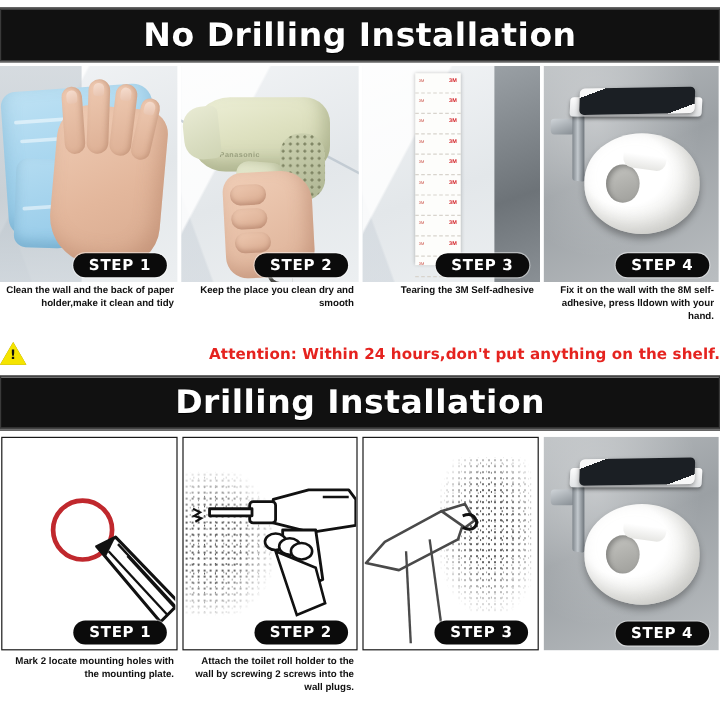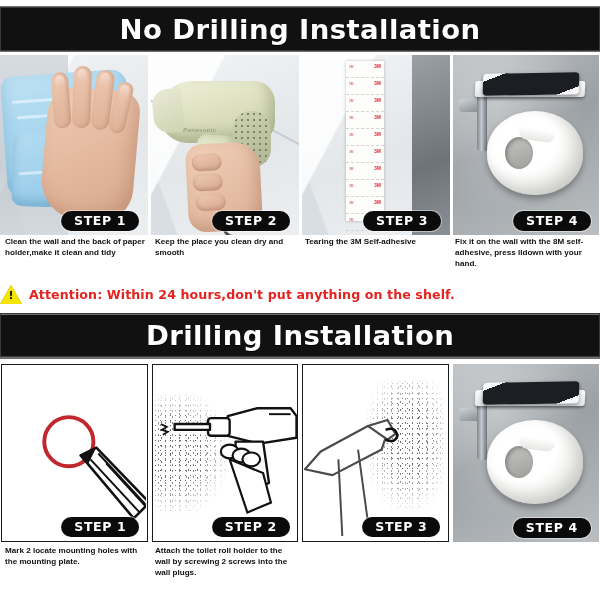--- a/index.html
+++ b/index.html
@@ -34,26 +34,26 @@
          background:#0b0b0b;color:#fff;border-radius:11px;
          padding:2px 13px 3px;font-size:12.5px;font-weight:bold;
          letter-spacing:.6px;white-space:nowrap;
          font-family:"DejaVu Sans","Liberation Sans",sans-serif;
          box-shadow:0 0 0 1px rgba(255,255,255,.45);margin-left:26px;}
 
   
   .caps{position:absolute;left:0;width:600px;display:flex;}
   #caps1{top:237px;}
   #caps2{top:546px;}
-  .cap{width:150px;text-align:left;font-size:8.1px;line-height:1.35;
+  .cap{width:150px;text-align:right;font-size:8.1px;line-height:1.35;
        color:#111;padding:0 5px;box-sizing:border-box;font-weight:600;}
 
   
   #attention{position:absolute;left:0;top:280px;width:600px;height:28px;
-             display:flex;align-items:center;justify-content:flex-start;gap:7px;}
+             display:flex;align-items:center;justify-content:space-between;gap:7px;}
   .warn-tri{width:0;height:0;border-left:11px solid transparent;
             border-right:11px solid transparent;border-bottom:19px solid #f5e400;
             position:relative;filter:drop-shadow(0 0 .6px #8a7a00);}
   .warn-tri:after{content:"!";position:absolute;left:-2.6px;top:5px;width:5px;
             text-align:center;font-size:11px;font-weight:bold;color:#111;
             font-family:"DejaVu Sans",sans-serif;line-height:1;}
   #attention .atext{color:#e5231f;font-weight:bold;font-size:12.6px;
             letter-spacing:.1px;font-family:"DejaVu Sans","Liberation Sans",sans-serif;}
 
   

